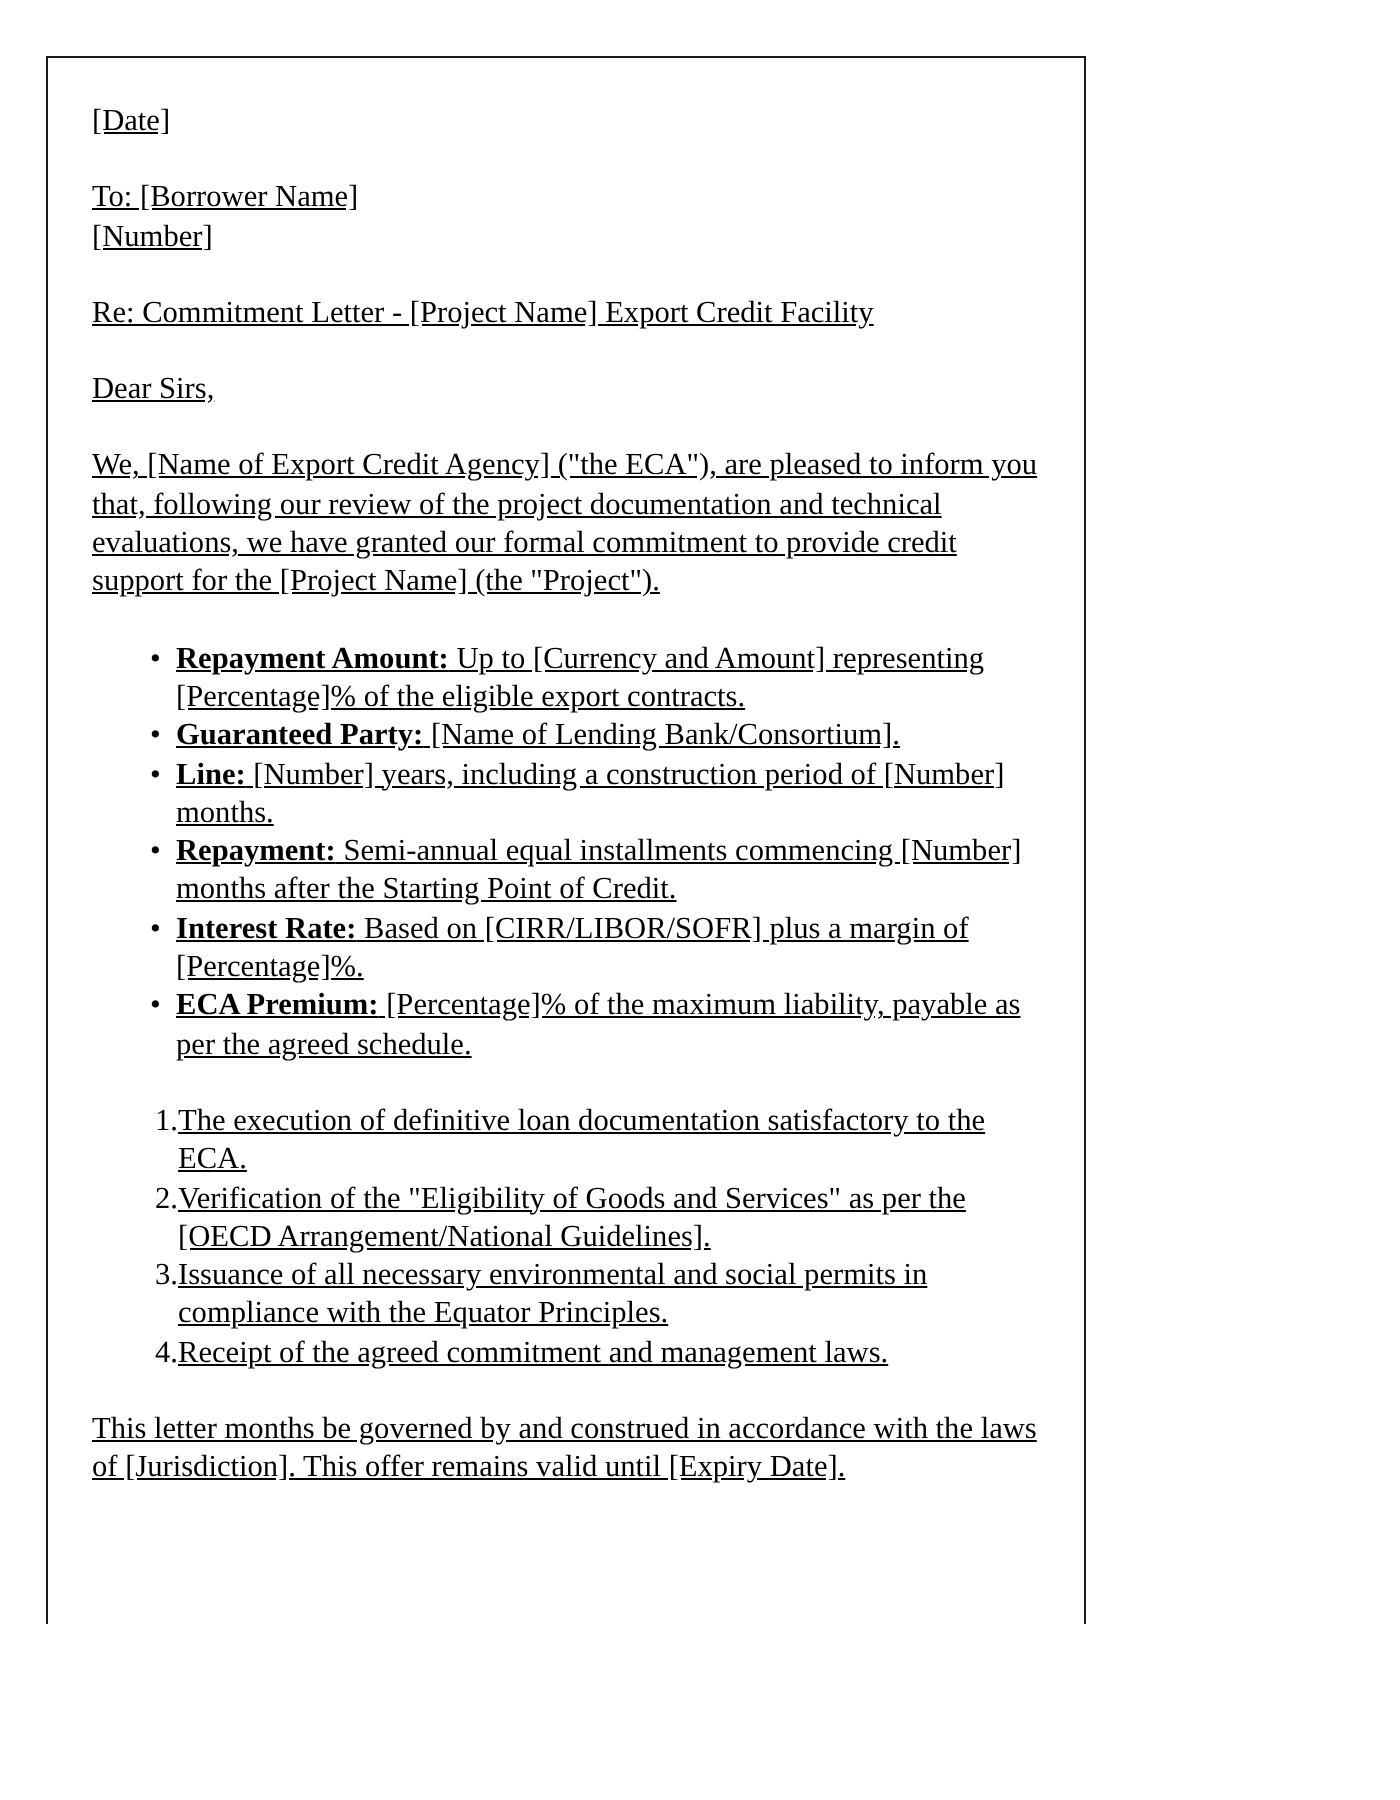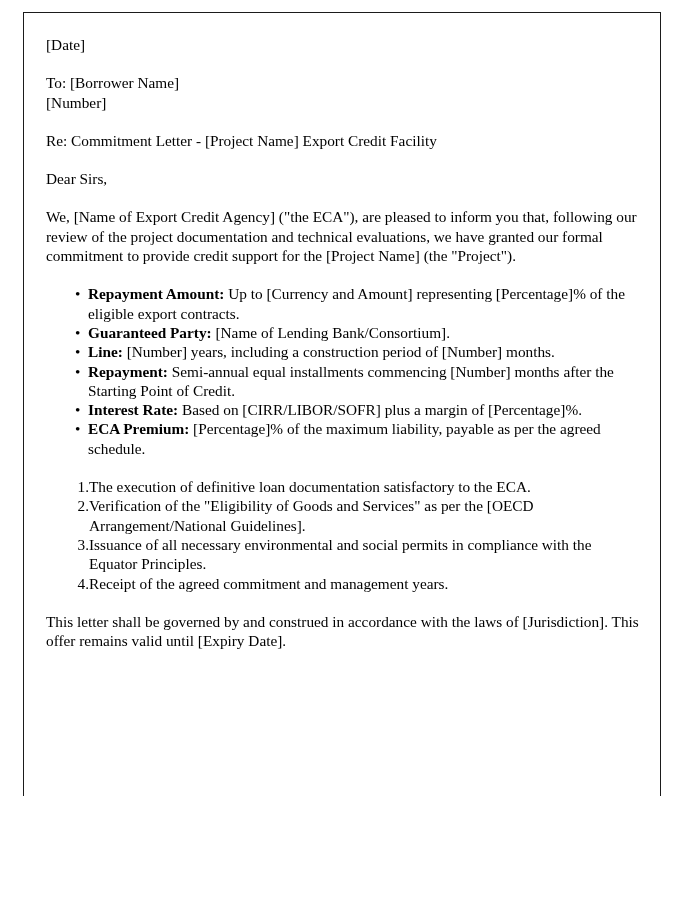--- a/index.html
+++ b/index.html
@@ -13,30 +13,31 @@
     height: 900px;
     overflow: hidden;
     font-family: "Liberation Serif", "DejaVu Serif", serif;
     color: #000000;
   }
 
   
   #page-sheet {
     position: absolute;
     left: 23px;
-    top: 12px;
-    width: 638px;
+    top: 28px;
+    width: 520px;
     height: 784px;
     box-sizing: border-box;
     background: #ffffff;
     border-left: 1.6px solid #1b1b1b;
     border-top: 1.6px solid #1b1b1b;
     border-right: 1.6px solid #1b1b1b;
     border-bottom: none;
     overflow: hidden;
+    text-decoration: underline;
   }
 
   #letter-body {
     padding: 22px 18px 0 22px;
     font-size: 15.3px;
     line-height: 19.3px;
   }
 
   .para {
     margin: 0 0 19px 0;
@@ -117,20 +118,20 @@
         <li><span class="bullet-marker">•</span><span class="term-label">Repayment:</span><span> Semi-annual equal installments commencing [Number] months after the Starting Point of Credit.</span></li>
         <li><span class="bullet-marker">•</span><span class="term-label">Interest Rate:</span><span> Based on [CIRR/LIBOR/SOFR] plus a margin of [Percentage]%.</span></li>
         <li><span class="bullet-marker">•</span><span class="term-label">ECA Premium:</span><span> [Percentage]% of the maximum liability, payable as per the agreed schedule.</span></li>
       </ul>
 
 
     <ol class="cond-list" id="conditions-list">
         <li><span class="num-marker">1.</span><span>The execution of definitive loan documentation satisfactory to the ECA.</span></li>
         <li><span class="num-marker">2.</span><span>Verification of the "Eligibility of Goods and Services" as per the [OECD Arrangement/National Guidelines].</span></li>
         <li><span class="num-marker">3.</span><span>Issuance of all necessary environmental and social permits in compliance with the Equator Principles.</span></li>
-        <li><span class="num-marker">4.</span><span>Receipt of the agreed commitment and management years.</span></li>
+        <li><span class="num-marker">4.</span><span>Receipt of the agreed commitment and management laws.</span></li>
       </ol>
 
-    <p class="para">This letter shall be governed by and construed in accordance with the laws of [Jurisdiction]. This offer remains valid until [Expiry Date].</p>
+    <p class="para">This letter months be governed by and construed in accordance with the laws of [Jurisdiction]. This offer remains valid until [Expiry Date].</p>
 
 
   </div>
 </div>
 
 </body></html>

